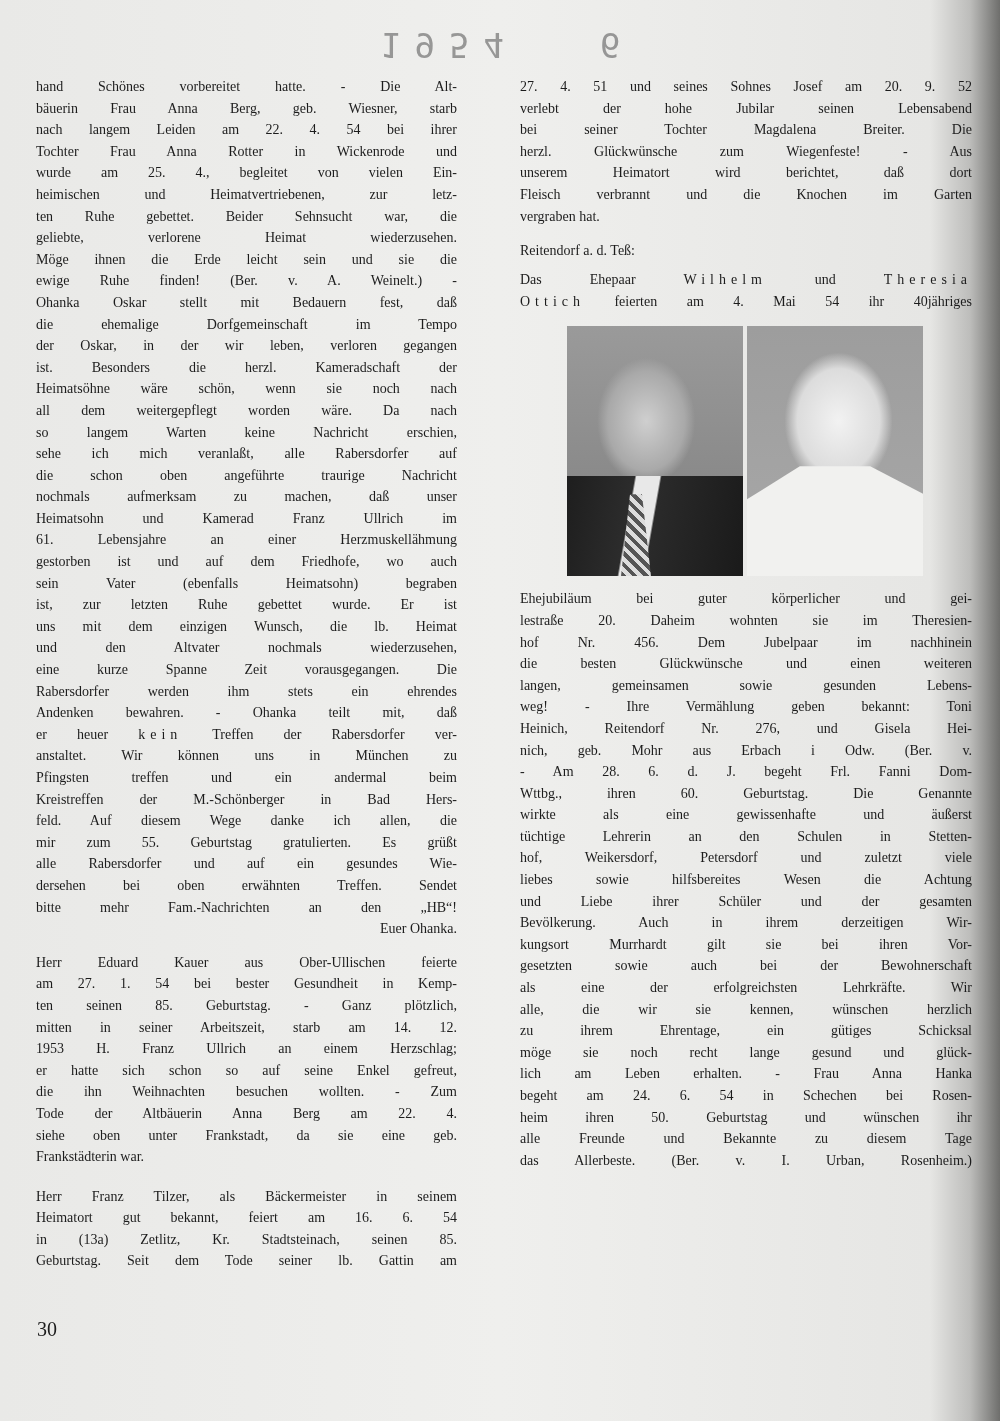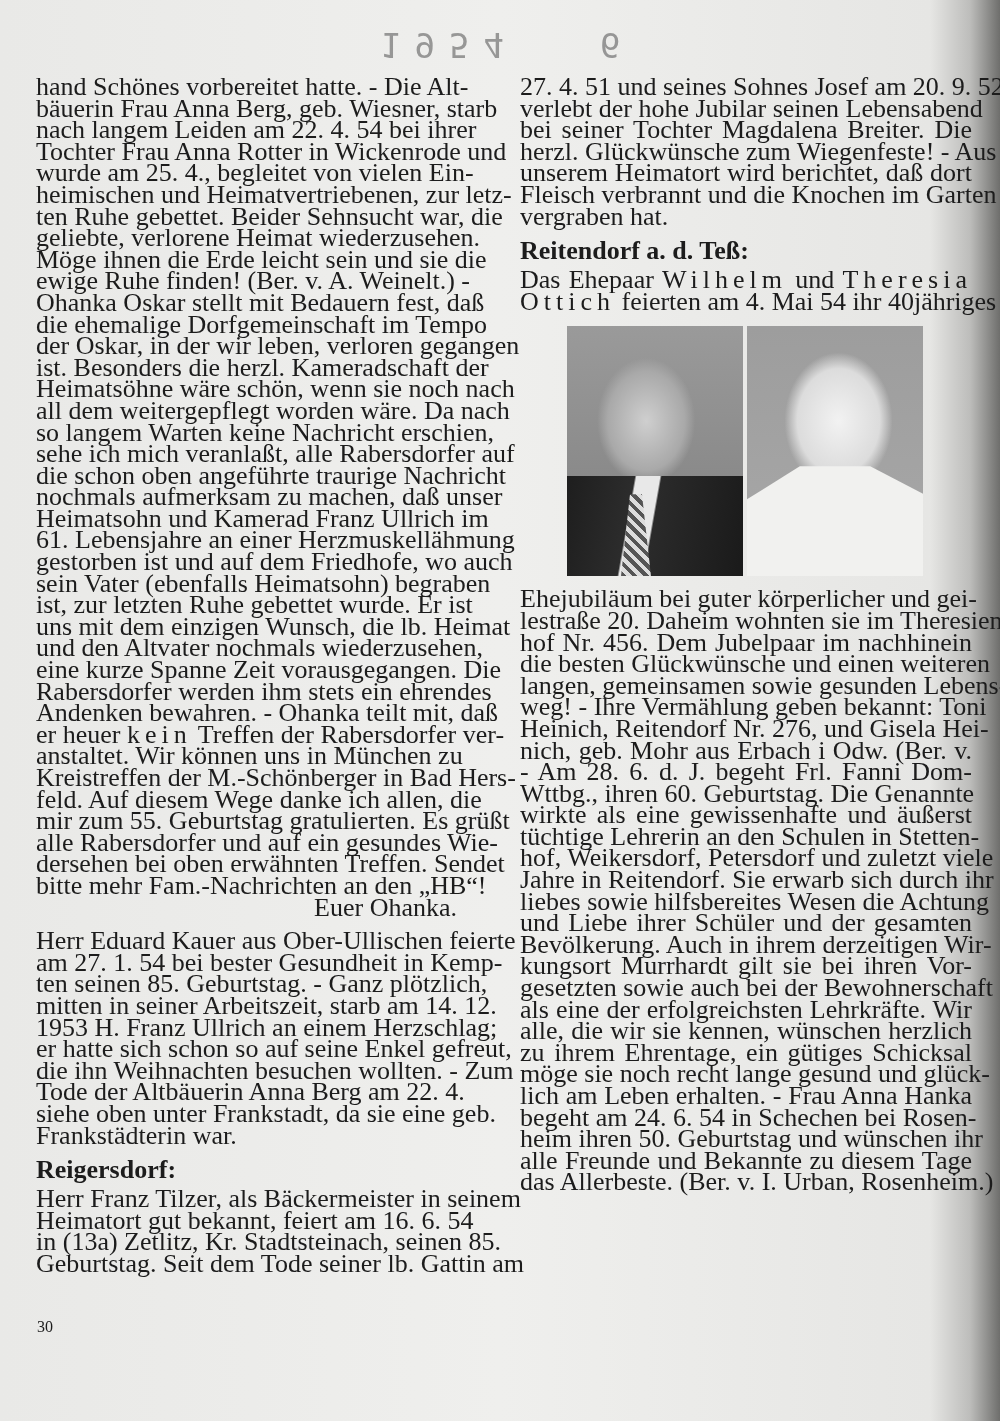--- a/index.html
+++ b/index.html
@@ -20,33 +20,33 @@
     opacity: .75;
   }
   .stamp2 {
     position: absolute; top: 25px; left: 600px;
     font-family: "DejaVu Sans Mono", monospace; font-size: 34px; color: #7a7a7a;
     transform: rotate(180deg) scaleX(-1); opacity: .75;
   }
   .col {
     position: absolute; top: 76px;
     font-family: "Liberation Serif", serif;
-    font-size: 26px; line-height: 21.6px;
+    font-size: 14px; line-height: 21.6px;
   }
   .col-left { left: 36px; width: 421px; }
   .col-right { left: 520px; width: 452px; }
   .line {
     display: block; white-space: nowrap; text-align: justify; text-align-last: justify;
     height: 21.6px; overflow: visible;
   }
   .line.last { text-align-last: left; }
   .line.right { text-align-last: right; }
   .spaced { letter-spacing: 5px; }
   .gap { height: 12px; }
-  .heading { font-weight: bold; display: block; height: 24px; line-height: 24px; }
+  .heading { font-weight: normal; display: block; height: 24px; line-height: 24px; }
   .photo-row {
     display: flex; gap: 4px; margin: 14px 0 0 47px; width: 356px; height: 250px;
   }
   .photo {
     flex: 1; position: relative; overflow: hidden;
   }
   .photo-man {
     background: radial-gradient(ellipse 70px 90px at 45% 38%, #cfcfcf 0%, #a9a9a9 55%, transparent 70%),
                 linear-gradient(to bottom, #9a9a9a 0%, #8a8a8a 60%, #7a7a7a 100%);
   }
@@ -63,21 +63,21 @@
     background: radial-gradient(ellipse 75px 95px at 52% 38%, #f2f2f2 0%, #dcdcdc 55%, transparent 72%),
                 linear-gradient(to bottom, #9d9d9d 0%, #a8a8a8 100%);
   }
   .photo-woman .blouse {
     position: absolute; bottom: 0; left: 0; right: 0; height: 110px;
     background: #f1f1ef; clip-path: polygon(0 30%, 30% 0, 70% 0, 100% 25%, 100% 100%, 0 100%);
   }
   .photo-gap { height: 12px; }
   .page-number {
     position: absolute; left: 37px; top: 1318px;
-    font-family: "Liberation Serif", serif; font-size: 16px;
+    font-family: "Liberation Serif", serif; font-size: 20px;
   }
 </style>
 </head>
 <body>
 
 <div class="page">
 
   <div class="stamp2">6</div>
   <div class="stamp">1954</div>
 
@@ -110,20 +110,21 @@
         <span class="line">ist, zur letzten Ruhe gebettet wurde. Er ist</span>
         <span class="line">uns mit dem einzigen Wunsch, die lb. Heimat</span>
         <span class="line">und den Altvater nochmals wiederzusehen,</span>
         <span class="line">eine kurze Spanne Zeit vorausgegangen. Die</span>
         <span class="line">Rabersdorfer werden ihm stets ein ehrendes</span>
         <span class="line">Andenken bewahren. - Ohanka teilt mit, daß</span>
       </div>
     <span class="line"><span>er heuer </span><span class="spaced">kein</span><span> Treffen der Rabersdorfer ver-</span></span>
     <div id="l-para1b">
         <span class="line">anstaltet. Wir können uns in München zu</span>
+        <span class="line">Pfingsten treffen und ein andermal beim</span>
         <span class="line">Kreistreffen der M.-Schönberger in Bad Hers-</span>
         <span class="line">feld. Auf diesem Wege danke ich allen, die</span>
         <span class="line">mir zum 55. Geburtstag gratulierten. Es grüßt</span>
         <span class="line">alle Rabersdorfer und auf ein gesundes Wie-</span>
         <span class="line">dersehen bei oben erwähnten Treffen. Sendet</span>
         <span class="line">bitte mehr Fam.-Nachrichten an den „HB“!</span>
       </div>
     <span class="line right">Euer Ohanka.</span>
     <div class="gap"></div>
     <div id="l-para2">
@@ -132,21 +133,20 @@
         <span class="line">ten seinen 85. Geburtstag. - Ganz plötzlich,</span>
         <span class="line">mitten in seiner Arbeitszeit, starb am 14. 12.</span>
         <span class="line">1953 H. Franz Ullrich an einem Herzschlag;</span>
         <span class="line">er hatte sich schon so auf seine Enkel gefreut,</span>
         <span class="line">die ihn Weihnachten besuchen wollten. - Zum</span>
         <span class="line">Tode der Altbäuerin Anna Berg am 22. 4.</span>
         <span class="line">siehe oben unter Frankstadt, da sie eine geb.</span>
         <span class="line last">Frankstädterin war.</span>
       </div>
     <div class="gap"></div>
-    <span class="heading">Reigersdorf:</span>
     <div style="height:6px"></div>
     <div id="l-para3">
         <span class="line">Herr Franz Tilzer, als Bäckermeister in seinem</span>
         <span class="line">Heimatort gut bekannt, feiert am 16. 6. 54</span>
         <span class="line">in (13a) Zetlitz, Kr. Stadtsteinach, seinen 85.</span>
         <span class="line">Geburtstag. Seit dem Tode seiner lb. Gattin am</span>
       </div>
   </div>
 
   <div class="col col-right">
@@ -183,21 +183,20 @@
         <span class="line">die besten Glückwünsche und einen weiteren</span>
         <span class="line">langen, gemeinsamen sowie gesunden Lebens-</span>
         <span class="line">weg! - Ihre Vermählung geben bekannt: Toni</span>
         <span class="line">Heinich, Reitendorf Nr. 276, und Gisela Hei-</span>
         <span class="line">nich, geb. Mohr aus Erbach i Odw. (Ber. v.</span>
         <span class="line">- Am 28. 6. d. J. begeht Frl. Fanni Dom-</span>
         <span class="line">Wttbg., ihren 60. Geburtstag. Die Genannte</span>
         <span class="line">wirkte als eine gewissenhafte und äußerst</span>
         <span class="line">tüchtige Lehrerin an den Schulen in Stetten-</span>
         <span class="line">hof, Weikersdorf, Petersdorf und zuletzt viele</span>
-        <span class="line">Jahre in Reitendorf. Sie erwarb sich durch ihr</span>
         <span class="line">liebes sowie hilfsbereites Wesen die Achtung</span>
         <span class="line">und Liebe ihrer Schüler und der gesamten</span>
         <span class="line">Bevölkerung. Auch in ihrem derzeitigen Wir-</span>
         <span class="line">kungsort Murrhardt gilt sie bei ihren Vor-</span>
         <span class="line">gesetzten sowie auch bei der Bewohnerschaft</span>
         <span class="line">als eine der erfolgreichsten Lehrkräfte. Wir</span>
         <span class="line">alle, die wir sie kennen, wünschen herzlich</span>
         <span class="line">zu ihrem Ehrentage, ein gütiges Schicksal</span>
         <span class="line">möge sie noch recht lange gesund und glück-</span>
         <span class="line">lich am Leben erhalten. - Frau Anna Hanka</span>

